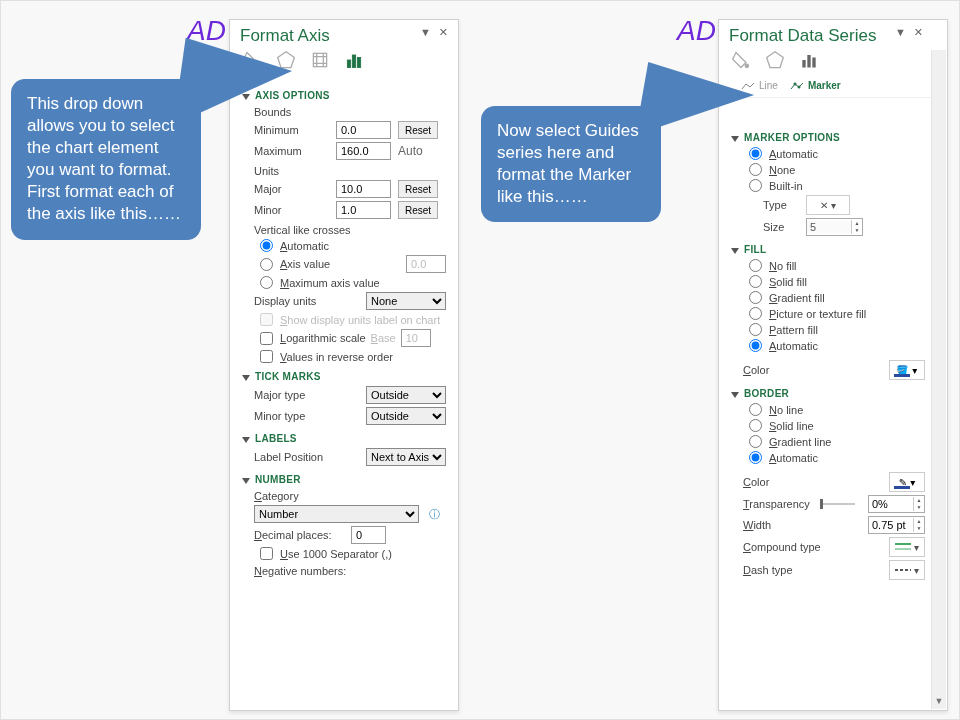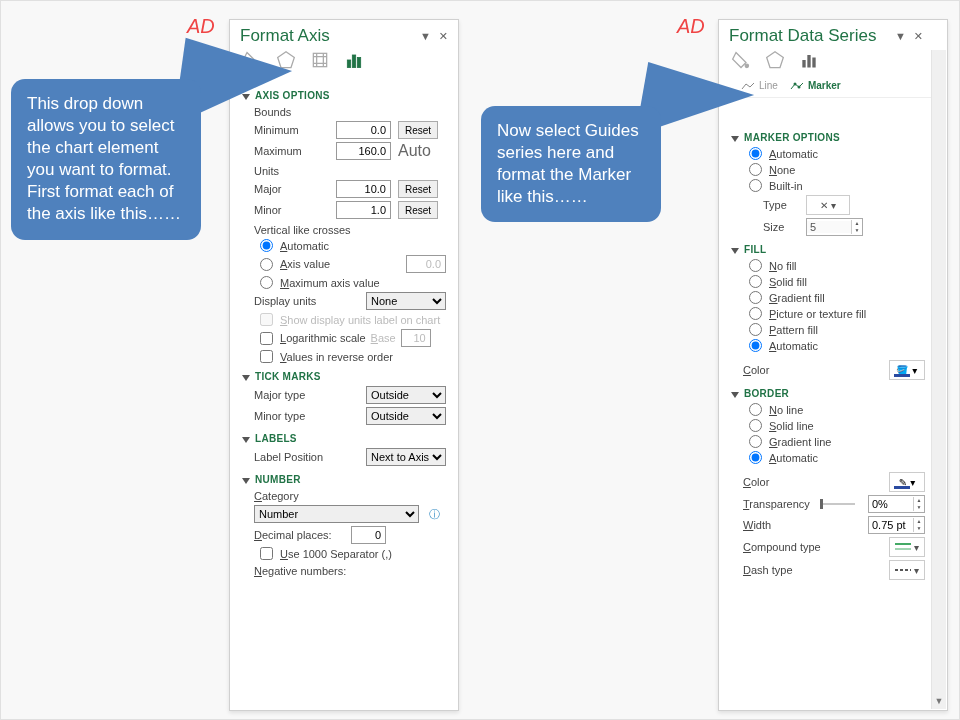--- a/index.html
+++ b/index.html
@@ -19,21 +19,20 @@
     width: 230px;
     background: #fff;
     border: 1px solid #d0d0d0;
     box-shadow: 0 2px 4px rgba(0,0,0,0.1);
   }
   .panel-left { left: 228px; top: 18px; height: 692px; }
   .panel-right { left: 717px; top: 18px; height: 692px; }
   .panel-header {
     display: flex;
     justify-content: space-between;
-    align-items: center;
     padding: 6px 8px 4px 10px;
     border-bottom: 0;
   }
   .panel-title {
     font-size: 17px;
     color: #217346;
     font-weight: normal;
   }
   .panel-actions { display: flex; gap: 4px; color: #666; font-size: 11px; }
   .panel-actions span { cursor: pointer; padding: 0 2px; }
@@ -84,23 +83,23 @@
     font-size: 10px;
     color: #217346;
     letter-spacing: 0.3px;
   }
   .section-body { padding-left: 12px; }
   .subhead { margin: 5px 0 3px 0; color: #444; }
   .row { display: flex; align-items: center; margin: 3px 0; gap: 7px; }
   .lbl { flex: 0 0 75px; color: #444; }
   input[type="text"].val {
     width: 55px; height: 18px; font-size: 11px; padding: 1px 4px;
-    border: 1px solid #999; background: #fff; text-align: right;
-  }
-  .aux { font-size: 16px; color: #666; min-width: 30px; text-align: center; }
+    border: 1px solid #999; background: #fff;
+  }
+  .aux { font-size: 12px; color: #666; min-width: 30px; }
   button.reset {
     font-size: 10px; padding: 1px 6px; height: 18px;
     border: 1px solid #aaa; background: #efefef; cursor: pointer;
   }
   .radio-row, .check-row { display: flex; align-items: center; gap: 5px; margin: 3px 0 3px 6px; color: #444; }
   input[type="radio"], input[type="checkbox"] { margin: 0 2px 0 0; }
   select.combo {
     font-size: 11px; height: 18px; border: 1px solid #888;
   }
   .combo-w { width: 80px; }
@@ -147,21 +146,21 @@
     transform: rotate(8deg);
   }
   .tail-right {
     left: 640px; top: 70px;
     border-top: 14px solid transparent;
     border-bottom: 60px solid transparent;
     border-left: 110px solid #4f81bd;
     transform: rotate(10deg);
   }
   .partial-edge {
-    position: absolute; color: #ef4444; font-size: 20px; font-style: italic;
+    position: absolute; color: #6d28d9; font-size: 28px; font-style: italic;
   }
   .partial-left { left: 186px; top: 14px; }
   .partial-right { left: 676px; top: 14px; }
   .scrollbar-imit {
     position: absolute; right: 1px; width: 15px; background: #f0f0f0;
     top: 30px; bottom: 1px; border-left: 1px solid #e4e4e4;
   }
   .scrollbar-imit .dn {
     position: absolute; left:0; right:0; bottom:0; height:16px;
     display:flex;align-items:center;justify-content:center;color:#777;font-size:9px;

